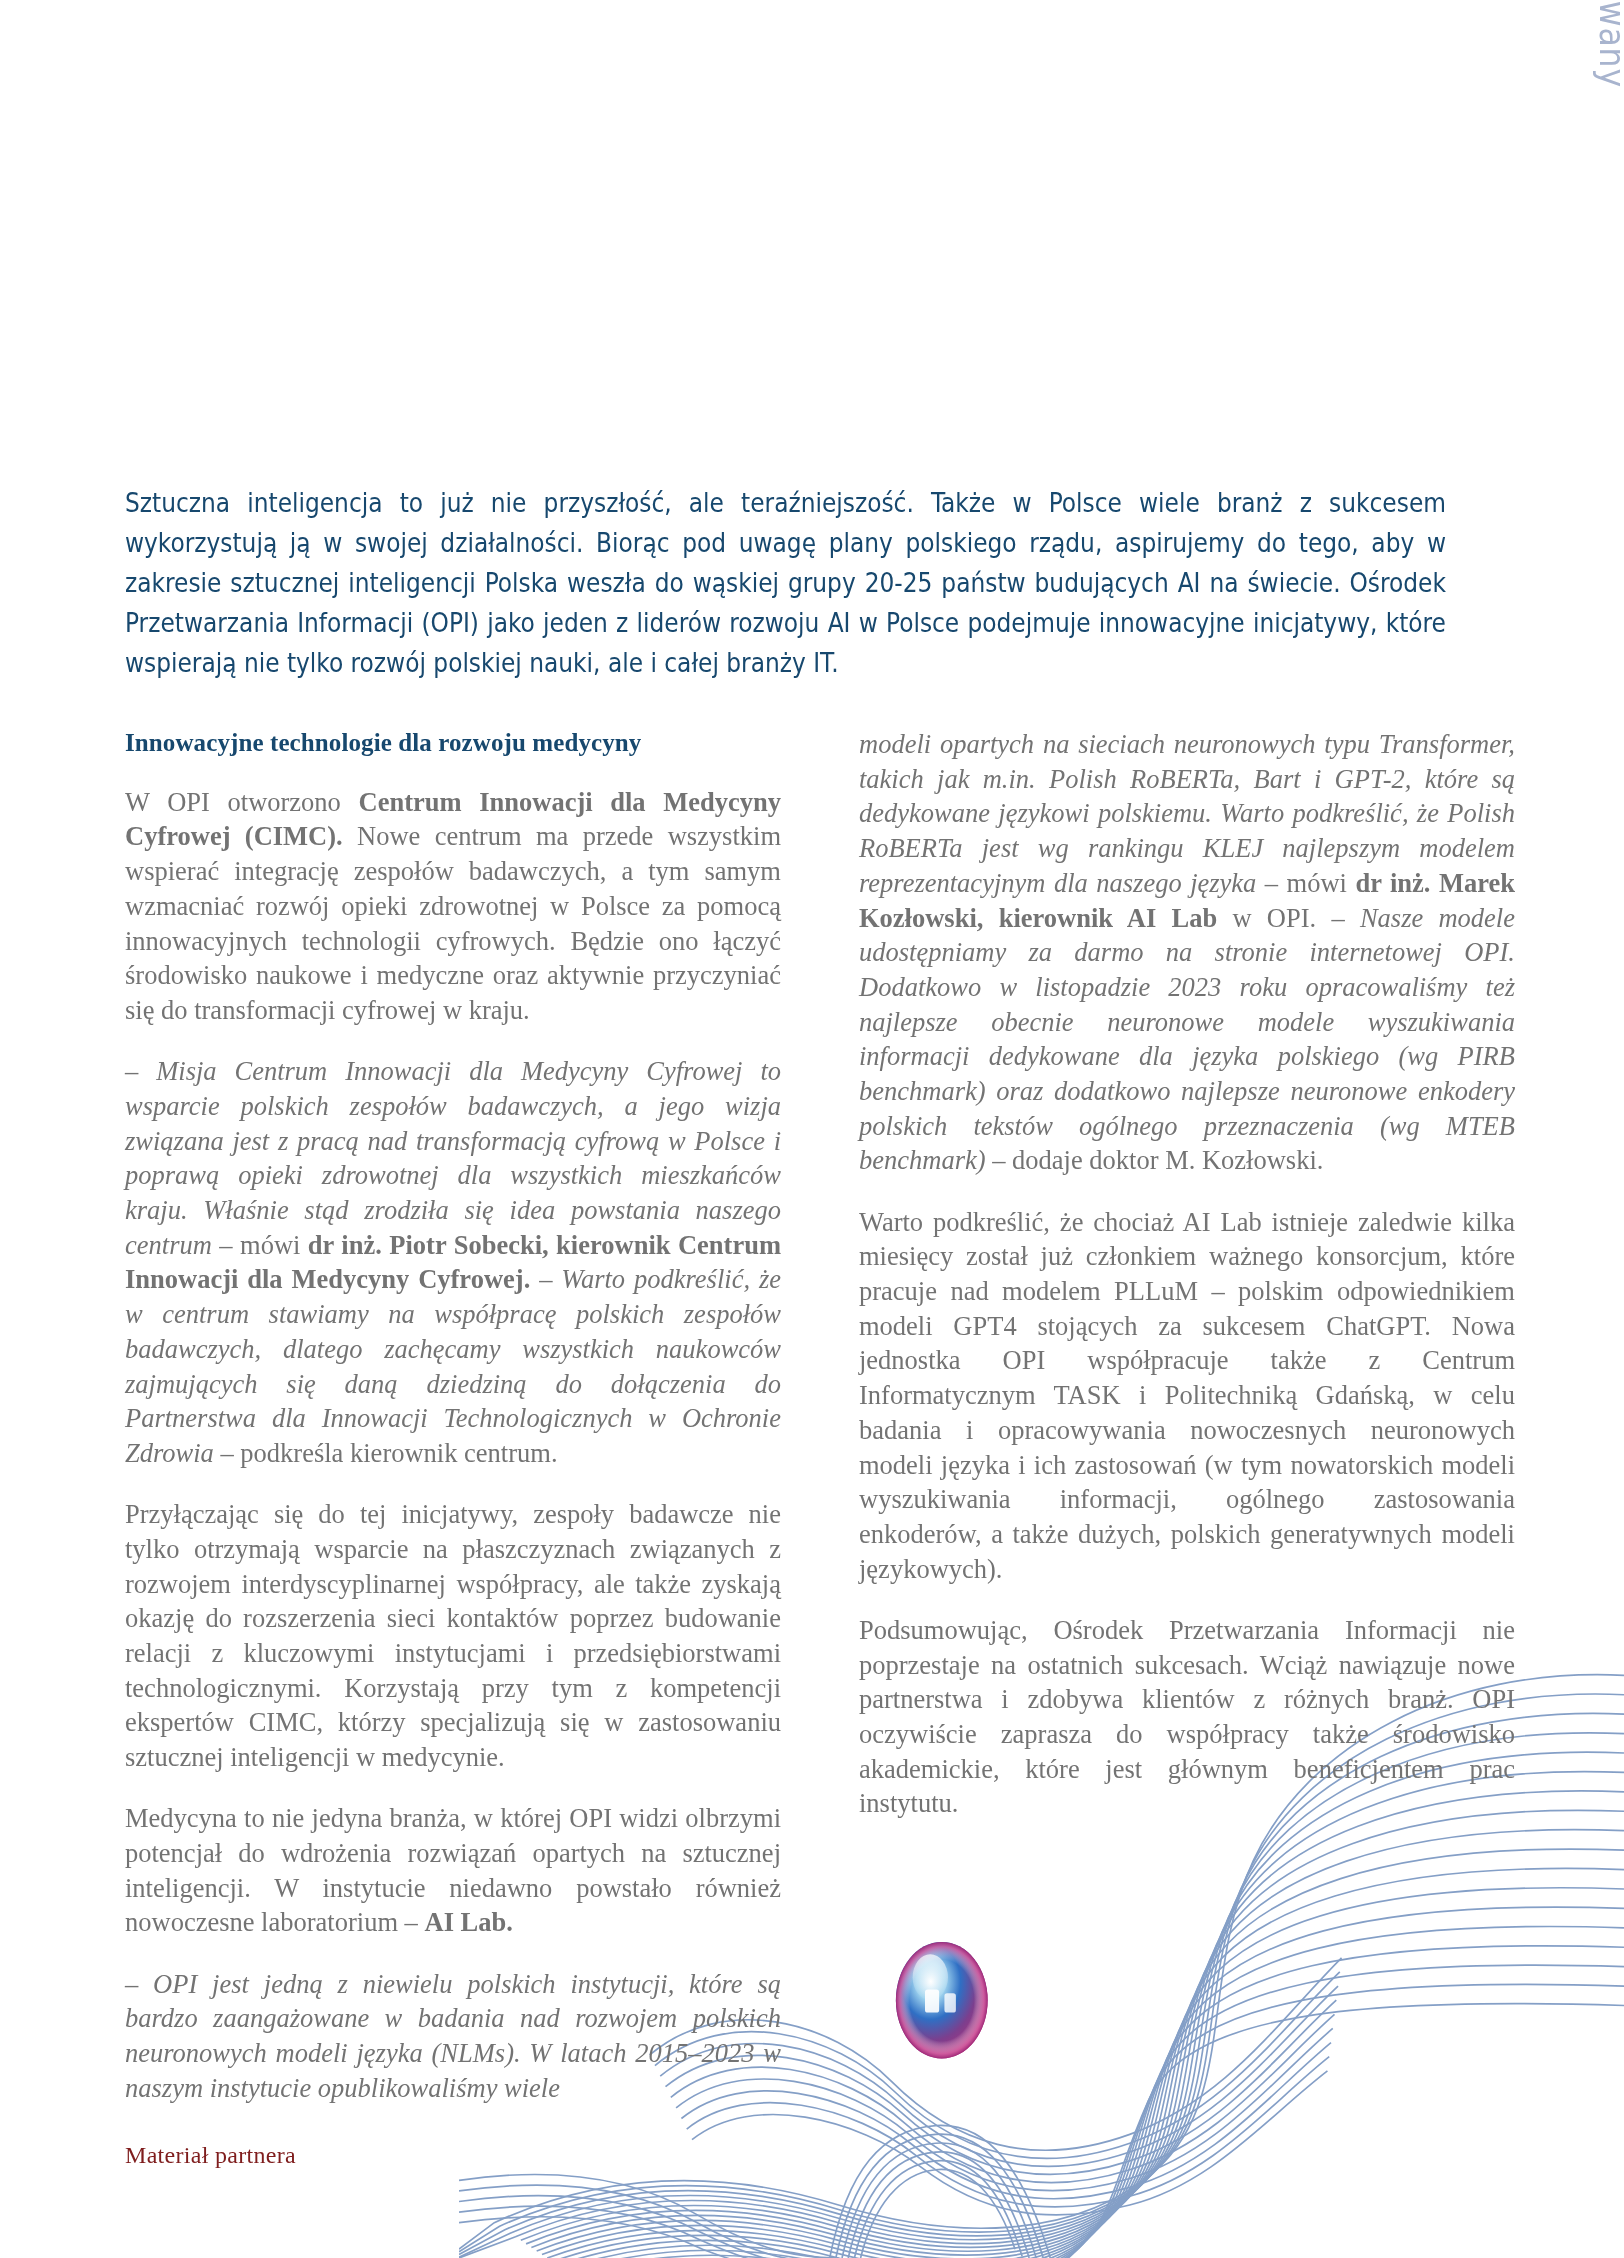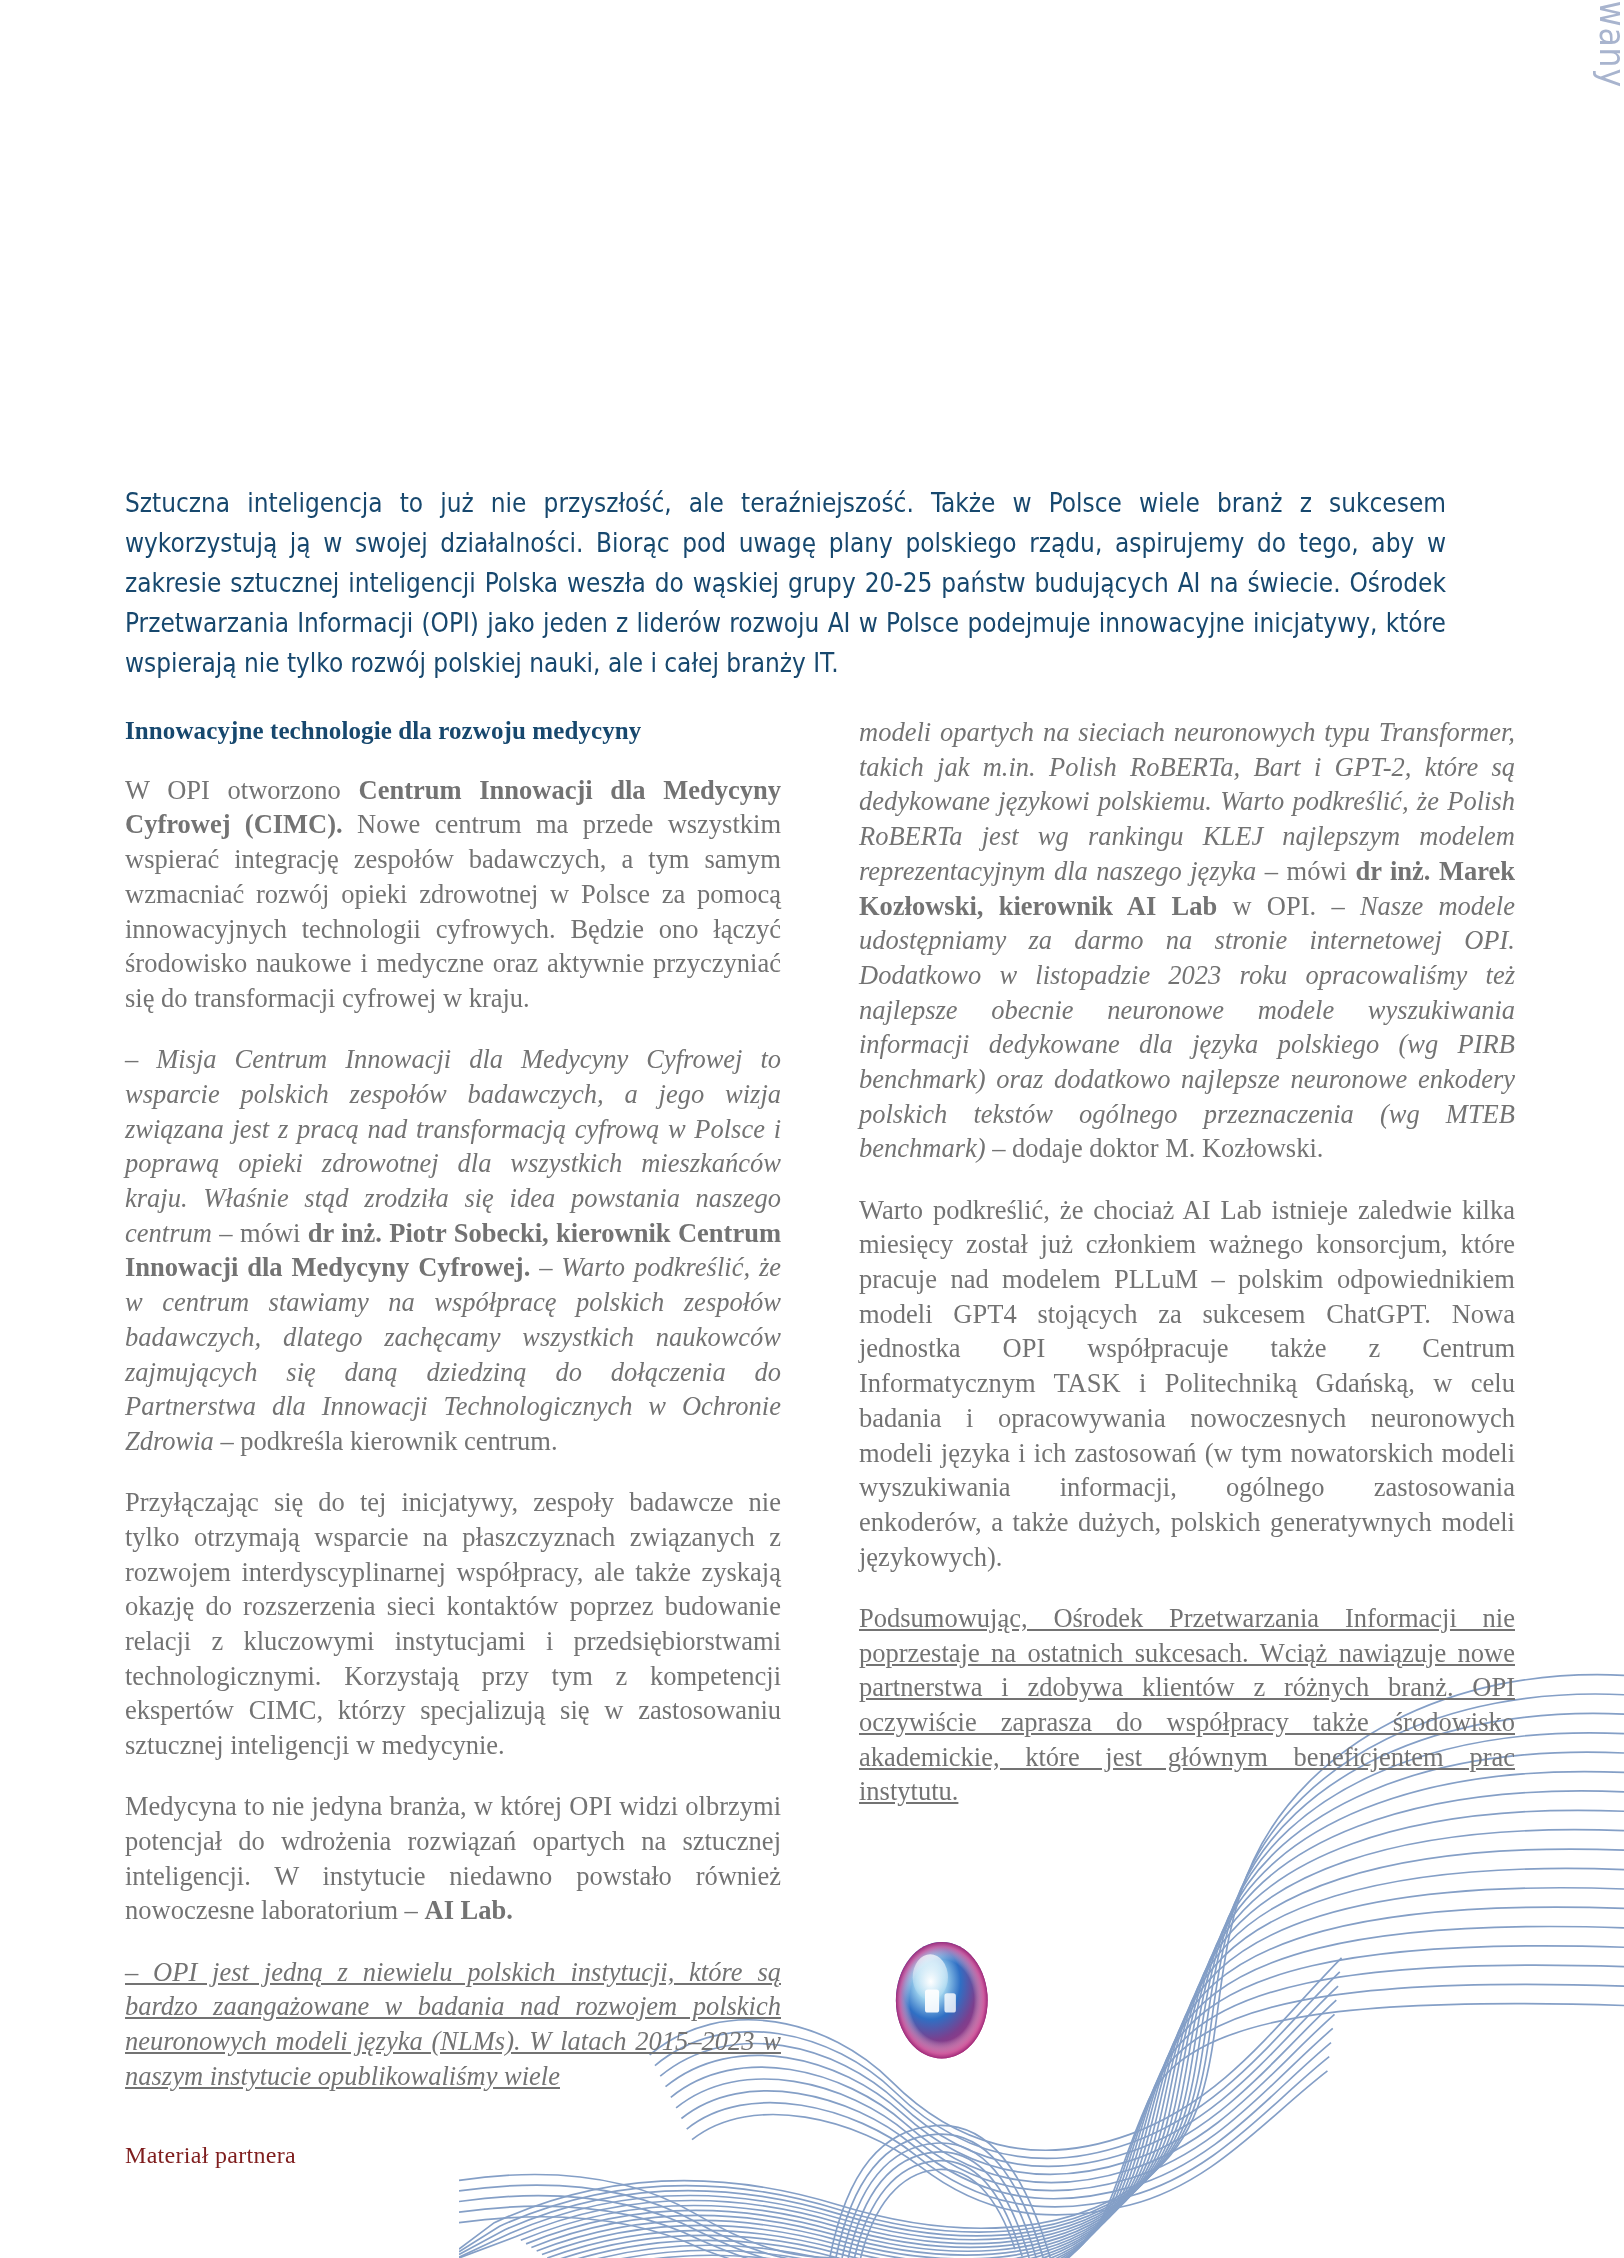--- a/index.html
+++ b/index.html
@@ -84,21 +84,21 @@
   
   .columns {
     position: absolute;
     left: 125px;
     top: 715px;
     width: 1390px;
     z-index: 2;
     display: flex;
     gap: 78px;
   }
-  .col { width: 656px; }
+  .col { width: 656px; margin-top: 12px; }
 
   h2.sec-head {
     margin: 0 0 26.5px 0;
     color: #17486E;
     font-family: "Liberation Serif", "DejaVu Serif", serif;
     font-weight: bold;
     font-size: 25px;
     line-height: 1.25;
     letter-spacing: 0.1px;
   }
@@ -107,21 +107,21 @@
   p.body {
     margin: 0 0 26.5px 0;
     color: #737373;
     font-size: 26.5px;
     line-height: 1.31;
     text-align: justify;
     text-justify: inter-word;
     hyphens: manual;
   }
   p.body.it { font-style: italic; }
-  p.body.last { margin-bottom: 0; text-decoration: underline; }
+  p.body.last { margin-bottom: 0; }
 
   b { font-weight: bold; }
   .noit { font-style: normal; }
 
   
   .footer-note {
     position: absolute;
     left: 125px;
     top: 2142px;
     z-index: 3;

